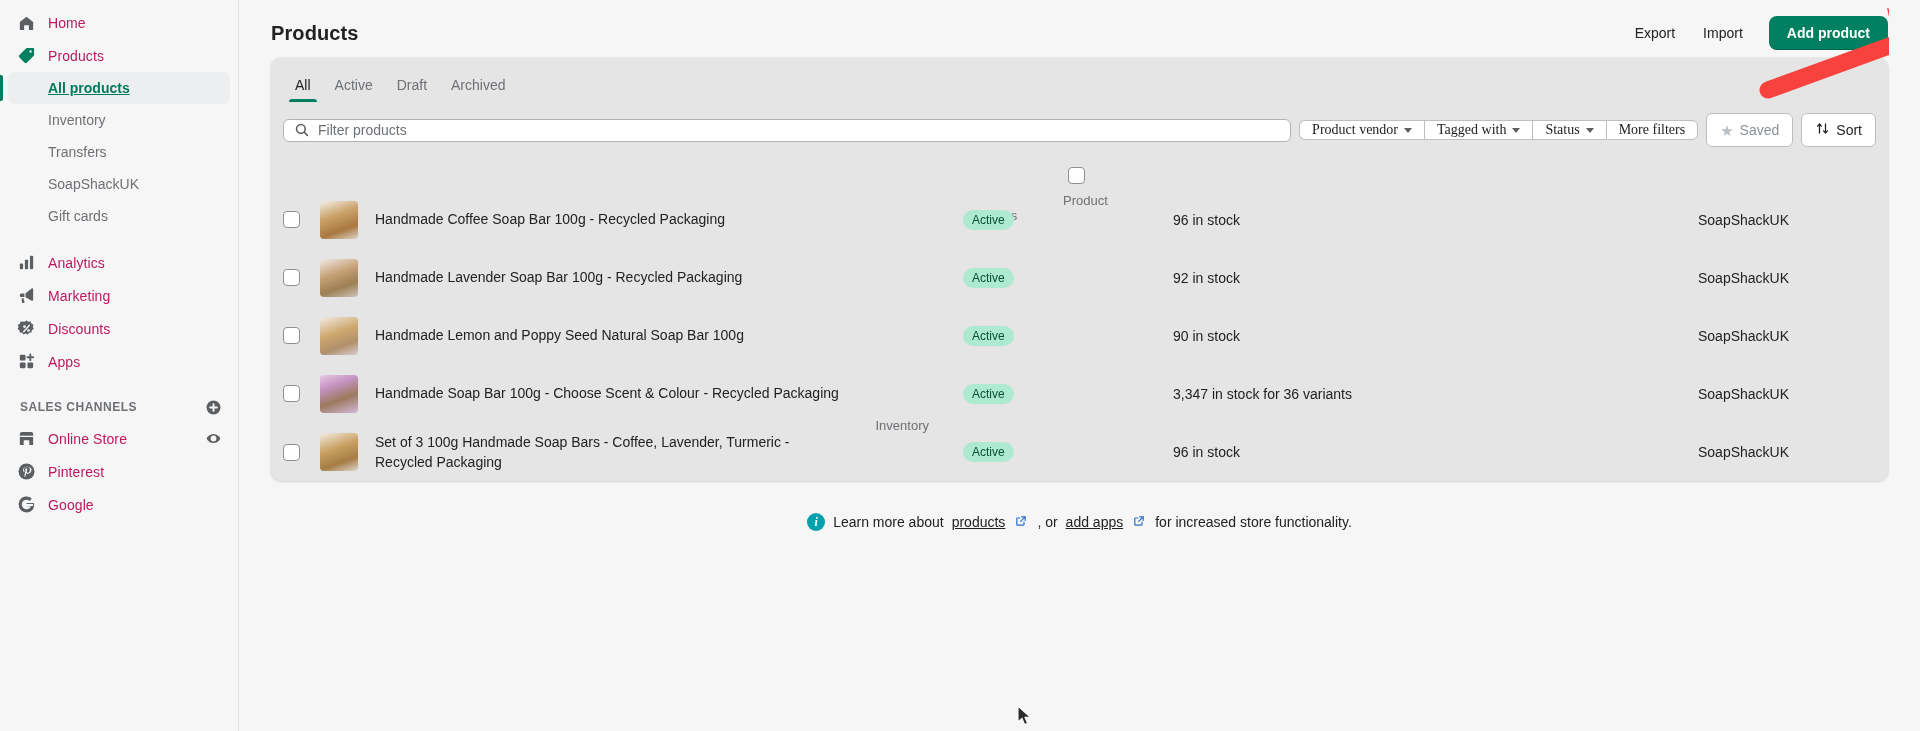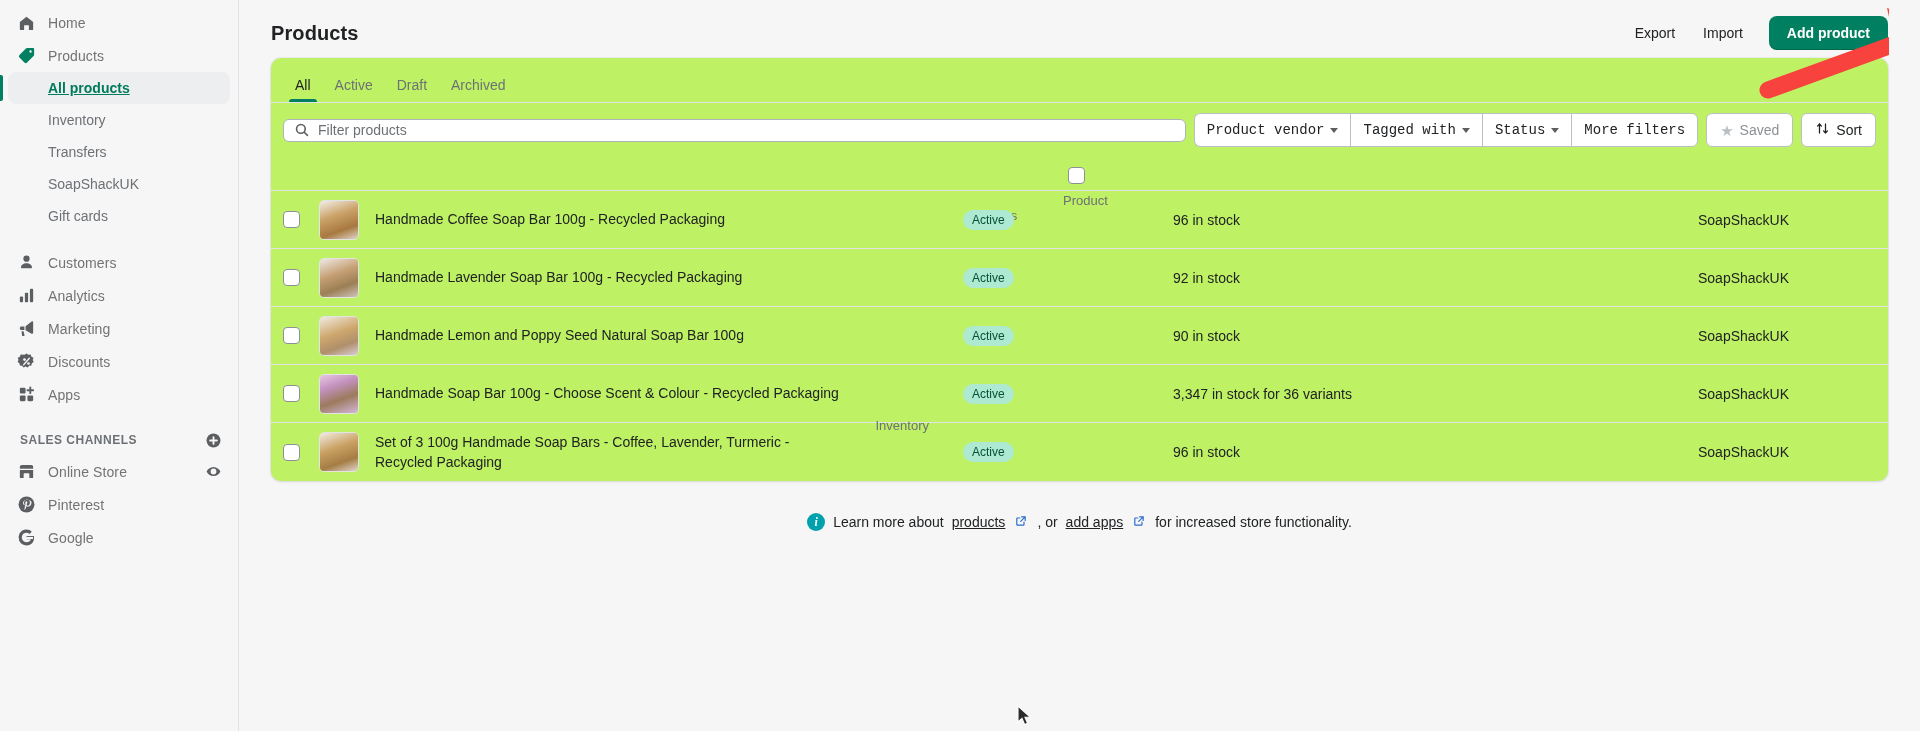--- a/index.html
+++ b/index.html
@@ -27,21 +27,21 @@
     cursor: pointer; position: relative;
   }
   .nav-icon {
     width: 20px; height: 20px; flex: 0 0 20px;
     margin-right: 12px;
     display: flex; align-items: center; justify-content: center;
     color: #5c5f62;
   }
   .nav-icon svg { display: block; }
   .nav-label {
-    font-size: 14px; color: #737373;
+    font-size: 14px; color: #be185d;
     font-weight: 400; letter-spacing: .1px;
     white-space: nowrap;
   }
   .nav-badge {
     margin-left: auto;
     background: #e4e5e7; color: #6d7175;
     font-size: 12px; border-radius: 10px;
     padding: 1px 8px; line-height: 16px;
   }
   .sub-item {
@@ -100,21 +100,21 @@
     background: #008060; color: #fff;
     font-size: 14px; font-weight: 600;
     border: none; border-radius: 8px;
     padding: 9px 18px; margin-left: 10px;
     cursor: pointer; font-family: inherit;
     box-shadow: inset 0 -1px 0 rgba(0,0,0,.2);
   }
 
   
   .card {
-    background: #bef264;
+    background: #e5e5e5;
     border-radius: 10px;
     box-shadow: 0 0 0 1px rgba(63,63,68,.05), 0 1px 3px rgba(63,63,68,.12);
     overflow: hidden;
   }
   .tabs {
     display: flex; align-items: flex-end;
     height: 45px; padding: 0 12px;
     border-bottom: 1px solid #e1e3e5;
   }
   .tab {
@@ -141,25 +141,25 @@
   }
   .search-icon { color: #5c5f62; display: flex; margin-right: 8px; }
   .search-input {
     border: none; outline: none; flex: 1;
     font-size: 14px; color: #202223;
     font-family: inherit; background: transparent;
   }
   .search-input::placeholder { color: #6d7175; }
   .seg-group { display: flex; }
   .seg-btn {
-    height: 34px; display: flex; align-items: center; gap: 6px;
+    height: 20px; display: flex; align-items: center; gap: 6px;
     background: #fff; border: 1px solid #babfc3;
     border-right-width: 0;
     font-size: 14px; color: #202223; padding: 0 12px;
-    cursor: pointer; font-family: Liberation Mono, monospace; white-space: nowrap;
+    cursor: pointer; font-family: Liberation Serif, serif; white-space: nowrap;
   }
   .seg-btn:first-child { border-radius: 6px 0 0 6px; }
   .seg-btn:last-child { border-right-width: 1px; border-radius: 0 6px 6px 0; }
   .caret { width: 0; height: 0; border-left: 4px solid transparent;
            border-right: 4px solid transparent; border-top: 5px solid #5c5f62; }
   .lone-btn {
     height: 34px; display: flex; align-items: center; gap: 6px;
     background: #fff; border: 1px solid #babfc3; border-radius: 6px;
     font-size: 14px; color: #202223; padding: 0 13px;
     cursor: pointer; font-family: inherit; white-space: nowrap;
@@ -261,29 +261,20 @@
   </div>
   <div class="sub-item">
     <span>SoapShackUK</span>
   </div>
   <div class="sub-item">
     <span>Gift cards</span>
   </div>
 
   <div class="nav-gap"></div>
 
-  <div class="nav-item">
-    <span class="nav-icon">
-      <svg width="19" height="19" viewBox="0 0 20 20" fill="#5c5f62">
-          <circle cx="10" cy="6" r="3.3"></circle>
-          <path d="M10 10.8c-3.2 0-5.8 1.9-5.8 4.2 0 .6.5 1 1.1 1h9.4c.6 0 1.1-.4 1.1-1 0-2.3-2.6-4.2-5.8-4.2Z"></path>
-        </svg>
-    </span>
-    <span class="nav-label">Customers</span>
-  </div>
 
   <div class="nav-item">
     <span class="nav-icon">
       <svg width="19" height="19" viewBox="0 0 20 20" fill="#5c5f62">
           <rect x="3" y="11" width="3.4" height="6" rx="1"></rect>
           <rect x="8.3" y="7" width="3.4" height="10" rx="1"></rect>
           <rect x="13.6" y="3" width="3.4" height="14" rx="1"></rect>
         </svg>
     </span>
     <span class="nav-label">Analytics</span>

